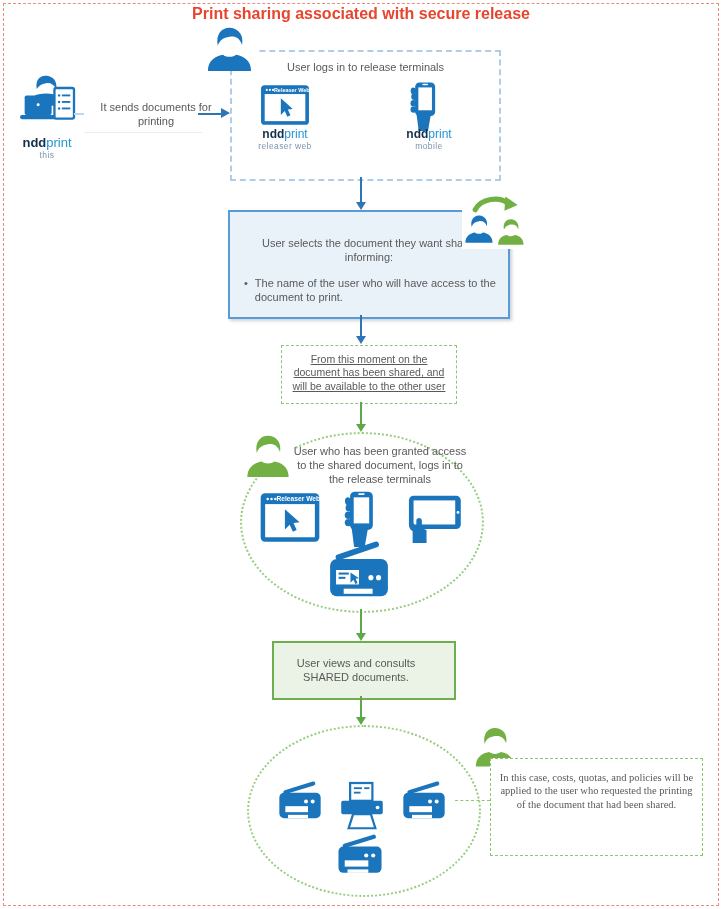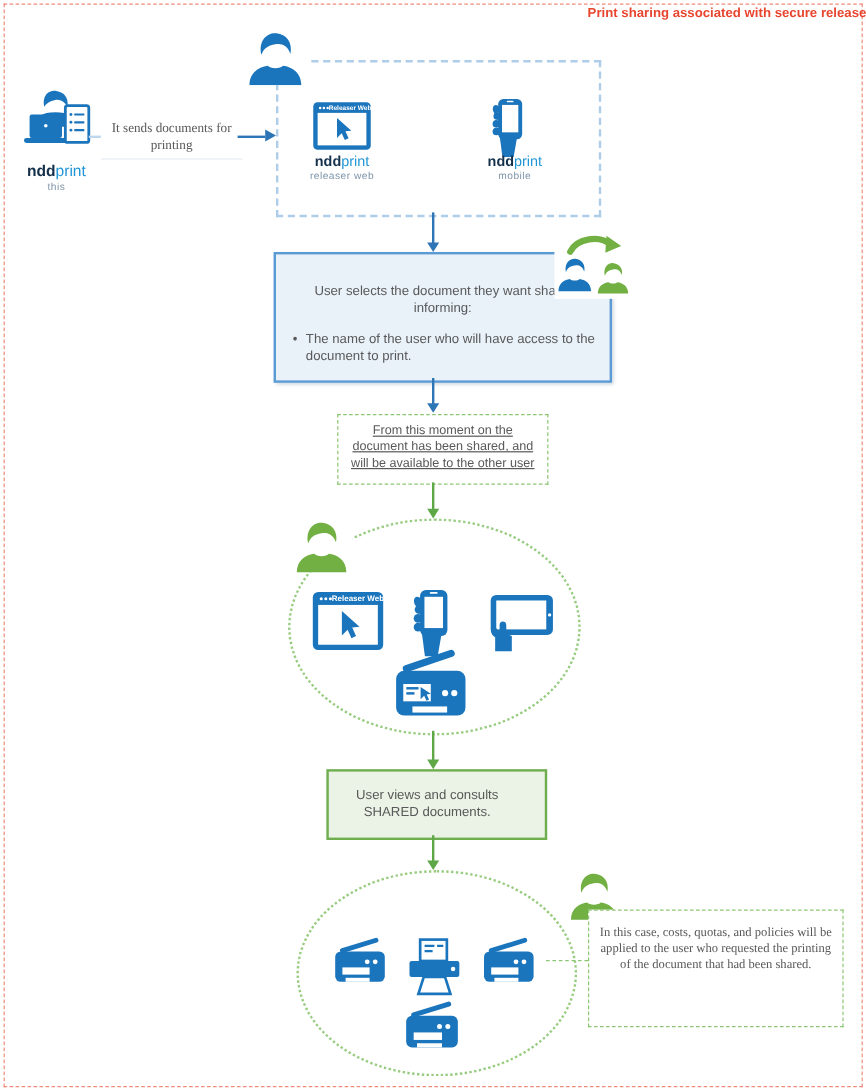--- a/index.html
+++ b/index.html
@@ -1,22 +1,22 @@
 <!DOCTYPE html>
 <html><head>
 <meta charset="utf-8">
 <style>
   html,body{margin:0;padding:0;background:#fff;}
   .canvas{
     position:relative;width:722px;height:909px;background:#fff;overflow:hidden;
     font-family:"Liberation Sans",sans-serif;color:#595959;
   }
   .page-border{position:absolute;inset:3px;border:1px dashed #ef8b7b;pointer-events:none;}
-  .diagram-title{position:absolute;top:5px;left:0;right:0;text-align:right;
-    font-size:11px;font-weight:bold;color:#e8452f;}
+  .diagram-title{position:absolute;top:5px;left:0;right:0;text-align:center;
+    font-size:16px;font-weight:bold;color:#e8452f;}
   .txt{font-size:11px;line-height:1.28;color:#595959;}
   .center{text-align:center;}
   .abs{position:absolute;}
   
   .brand{font-size:13px;line-height:1.1;}
   .brand .b1{font-weight:bold;color:#15304b;}
   .brand .b2{color:#2196d6;}
   .brand-sub{font-size:8.5px;color:#7e95aa;letter-spacing:.4px;line-height:1.2;}
   .brand.sm{font-size:12px;}
   
@@ -87,27 +87,28 @@
       <circle cx="46" cy="37" r="1.3" class="fill-blue"></circle>
       <line x1="49" y1="37" x2="58" y2="37" class="stroke-blue" stroke-width="2"></line>
     </svg>
   </div>
   <div class="abs center" style="left:8px;top:136px;width:78px;">
     <div class="brand"><span class="b1">ndd</span><span class="b2">print</span></div>
     <div class="brand-sub">this</div>
   </div>
 
   <div class="tiny-dash" style="left:74px;top:113px;width:10px;"></div>
-  <div class="abs txt center" style="left:87px;top:100px;width:112px;font-family:Liberation Serif, serif;">It sends documents for printing</div>
+  <div class="abs txt center" style="left:100px;top:100px;width:112px;">It sends documents for printing</div>
   <div class="faint-rule" style="left:84px;top:132px;width:118px;"></div>
 
   <div class="hline blue" style="left:198px;top:113px;width:23px;"></div>
   <div class="head-right" style="left:221px;top:108px;"></div>
 
   <div class="login-box">
+    <div class="abs txt center" style="left:10px;right:10px;top:8px;">User logs in to release terminals</div>
 
     <div class="abs" style="left:28px;top:32px;width:50px;height:42px;">
       <svg viewBox="0 0 96 80" style="width:100%;height:100%;">
         <rect x="2" y="2" width="92" height="76" rx="7" class="fill-blue"></rect>
         <rect x="9" y="19" width="78" height="52" fill="#fff"></rect>
         <circle cx="13" cy="11" r="2" fill="#fff"></circle>
           <circle cx="19" cy="11" r="2" fill="#fff"></circle>
           <circle cx="25" cy="11" r="2" fill="#fff"></circle>
         <text x="61" y="14.5" text-anchor="middle" font-size="10.5" font-weight="bold" fill="#fff" class="svg-label">Releaser Web</text>
         <path class="fill-blue" d="M40 27 L40 59 L47.5 51.5 L52.5 62.5 L58.5 59.5 L53.5 48.5 L63 47.5 Z"></path>
@@ -170,20 +171,21 @@
   <div class="head-down blue" style="left:356px;top:336px;"></div>
 
   <div class="note-box" style="left:281px;top:345px;width:174px;height:57px;">
     <div class="abs txt center" style="left:6px;right:6px;top:7px;font-size:10.5px;text-decoration:underline;">From this moment on the document has been shared, and will be available to the other user</div>
   </div>
 
   <div class="vline green" style="left:360px;top:402px;height:23px;"></div>
   <div class="head-down green" style="left:356px;top:424px;"></div>
 
   <div class="ellipse" style="left:240px;top:432px;width:240px;height:177px;"></div>
+  <div class="abs txt center" style="left:288px;top:444px;width:184px;">User who has been granted access to the shared document, logs in to the release terminals</div>
 
   <div class="icon-back green-ic" style="left:242px;top:434px;width:52px;height:43px;">
     <svg viewBox="0 0 60 50">
         <use href="#g-person"></use>
       </svg>
   </div>
 
   <div class="abs" style="left:258px;top:492px;width:64px;height:51px;">
     <svg viewBox="0 0 96 80" style="width:100%;height:100%;">
       <rect x="2" y="2" width="92" height="76" rx="7" class="fill-blue"></rect>

